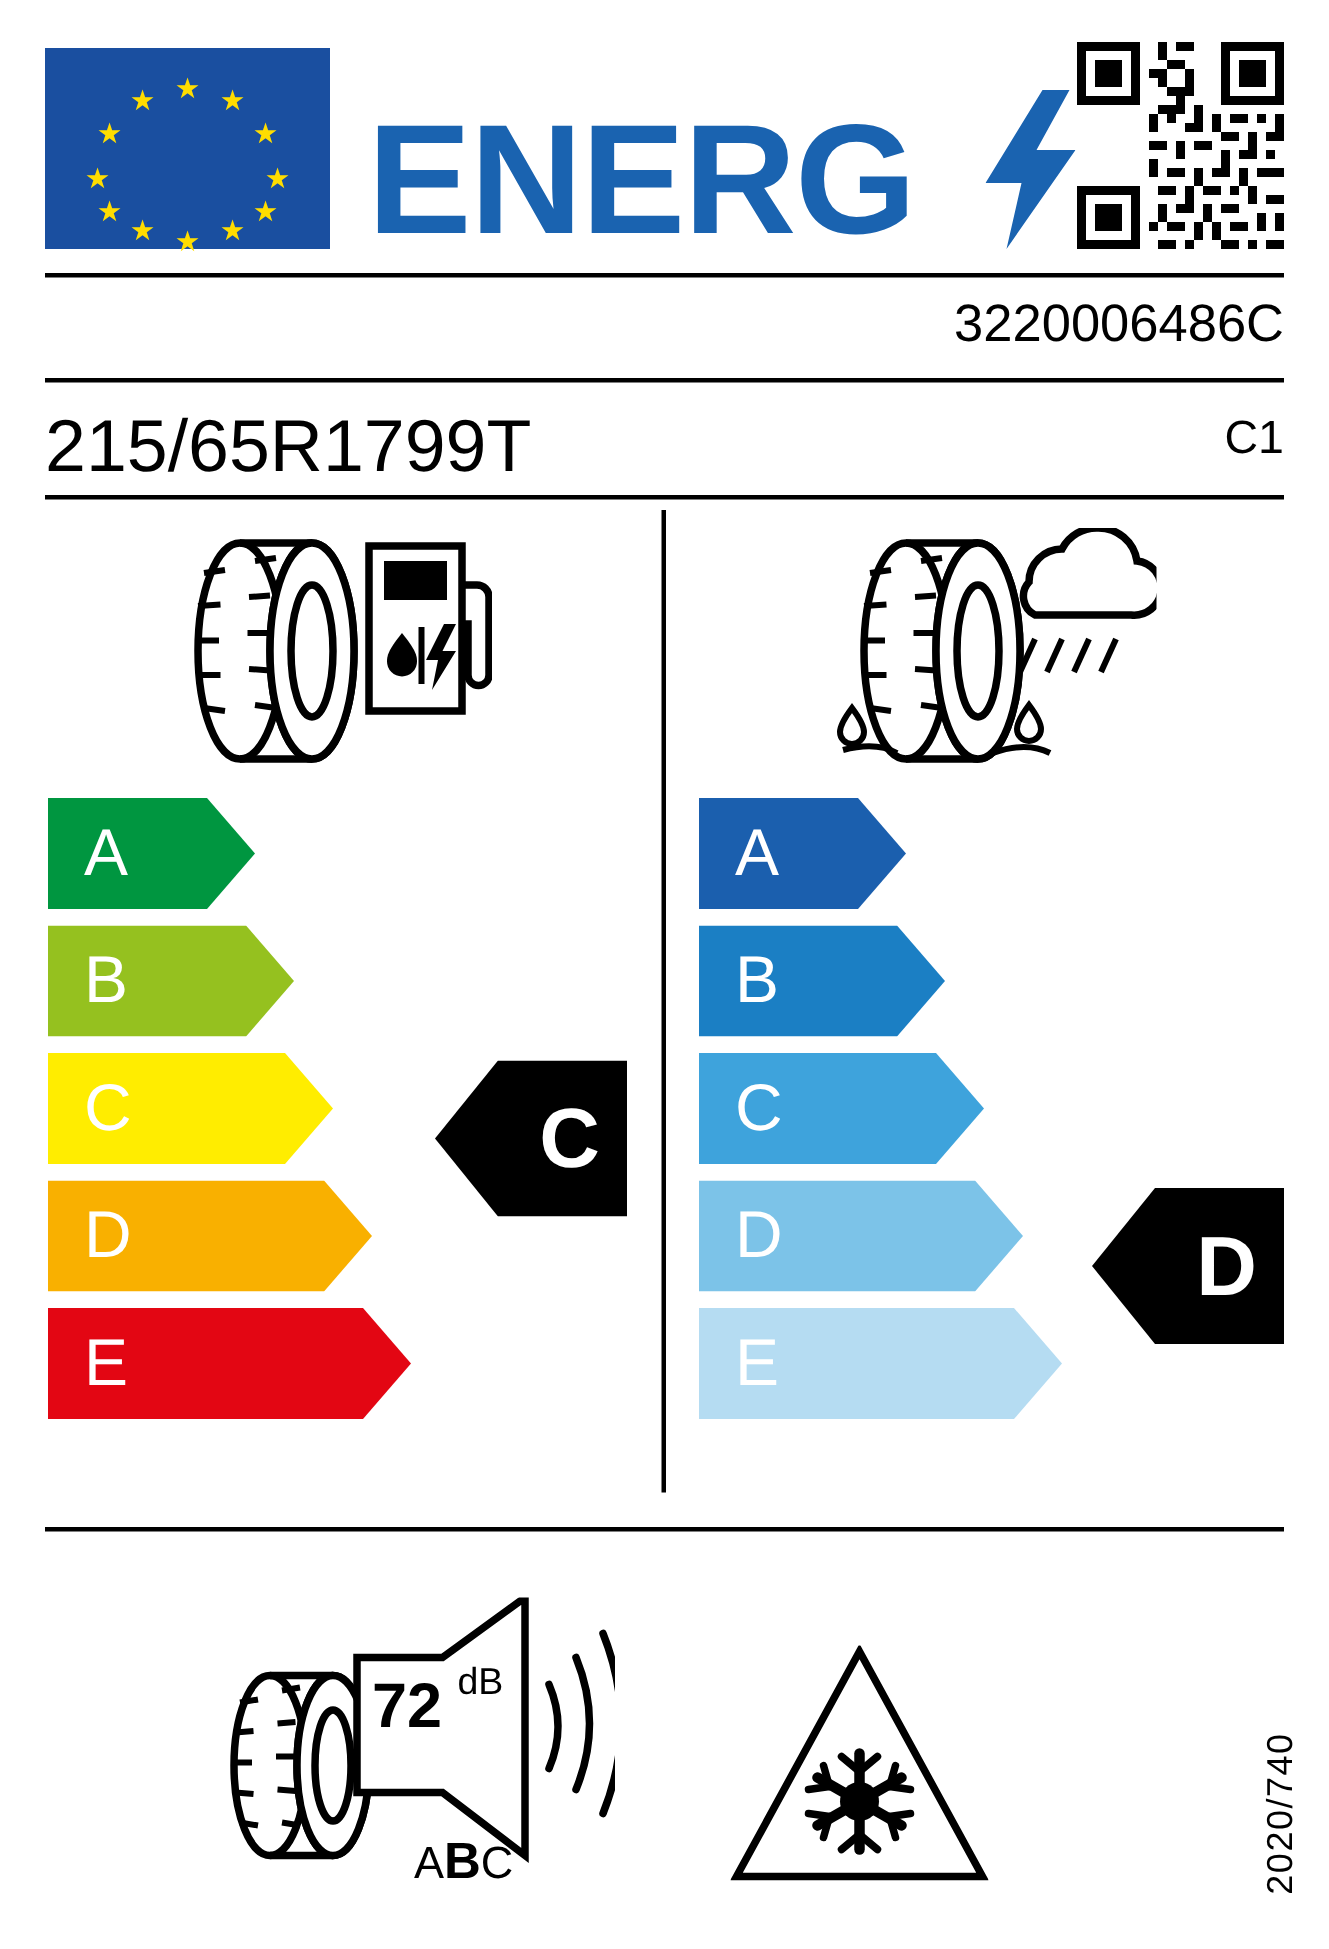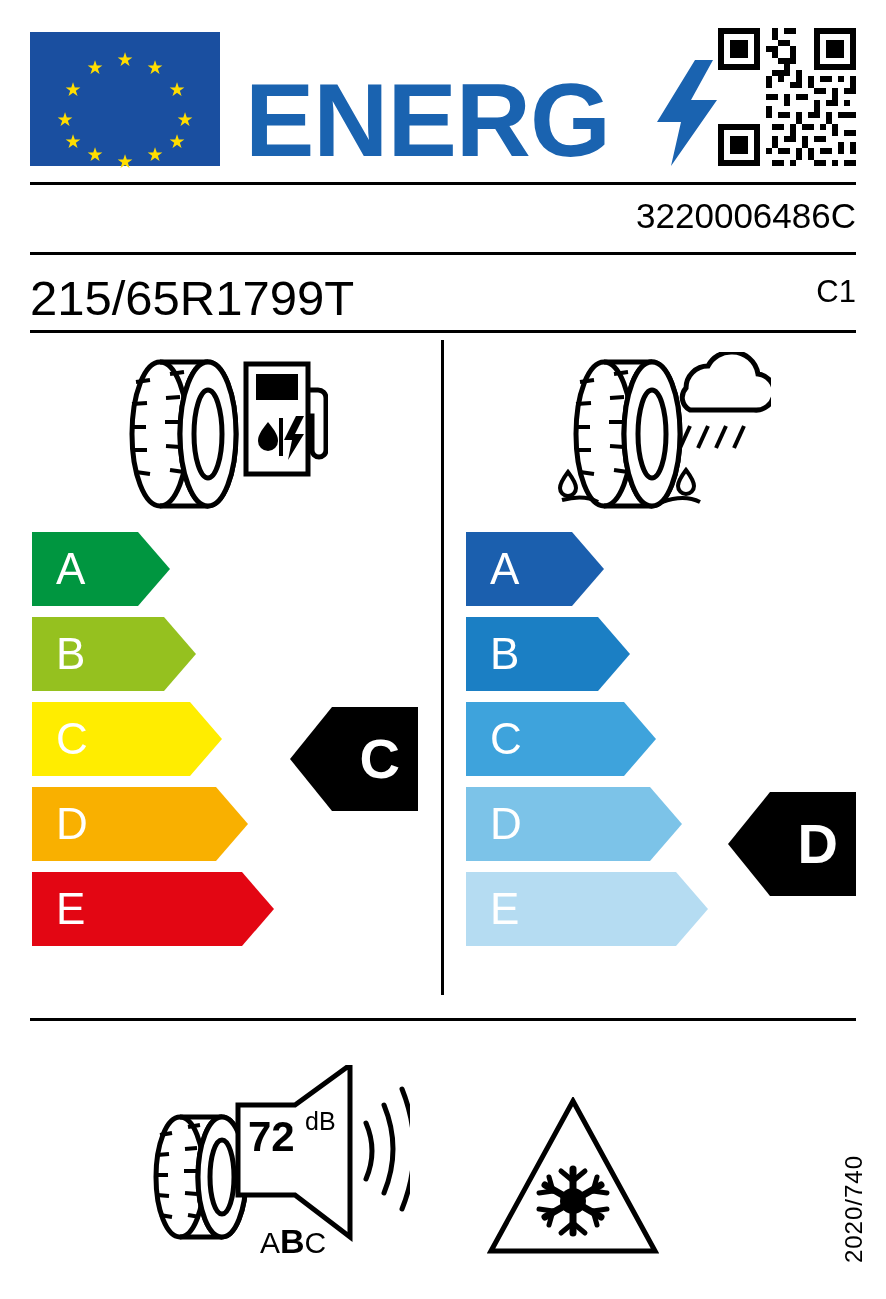--- a/index.html
+++ b/index.html
@@ -176,21 +176,21 @@
   }
   .db-unit {
     position: absolute;
     left: 305px;
     top: 1091px;
     font-size: 25px;
     margin-top: 16px;
   }
   .noise-classes {
     position: absolute;
-    left: 260px;
+    left: 276px;
     top: 1222px;
     font-size: 30px;
   }
   .noise-classes .sel {
     font-size: 34px;
     font-weight: bold;
   }
   .snow-block {
     position: absolute;
     left: 487px;

